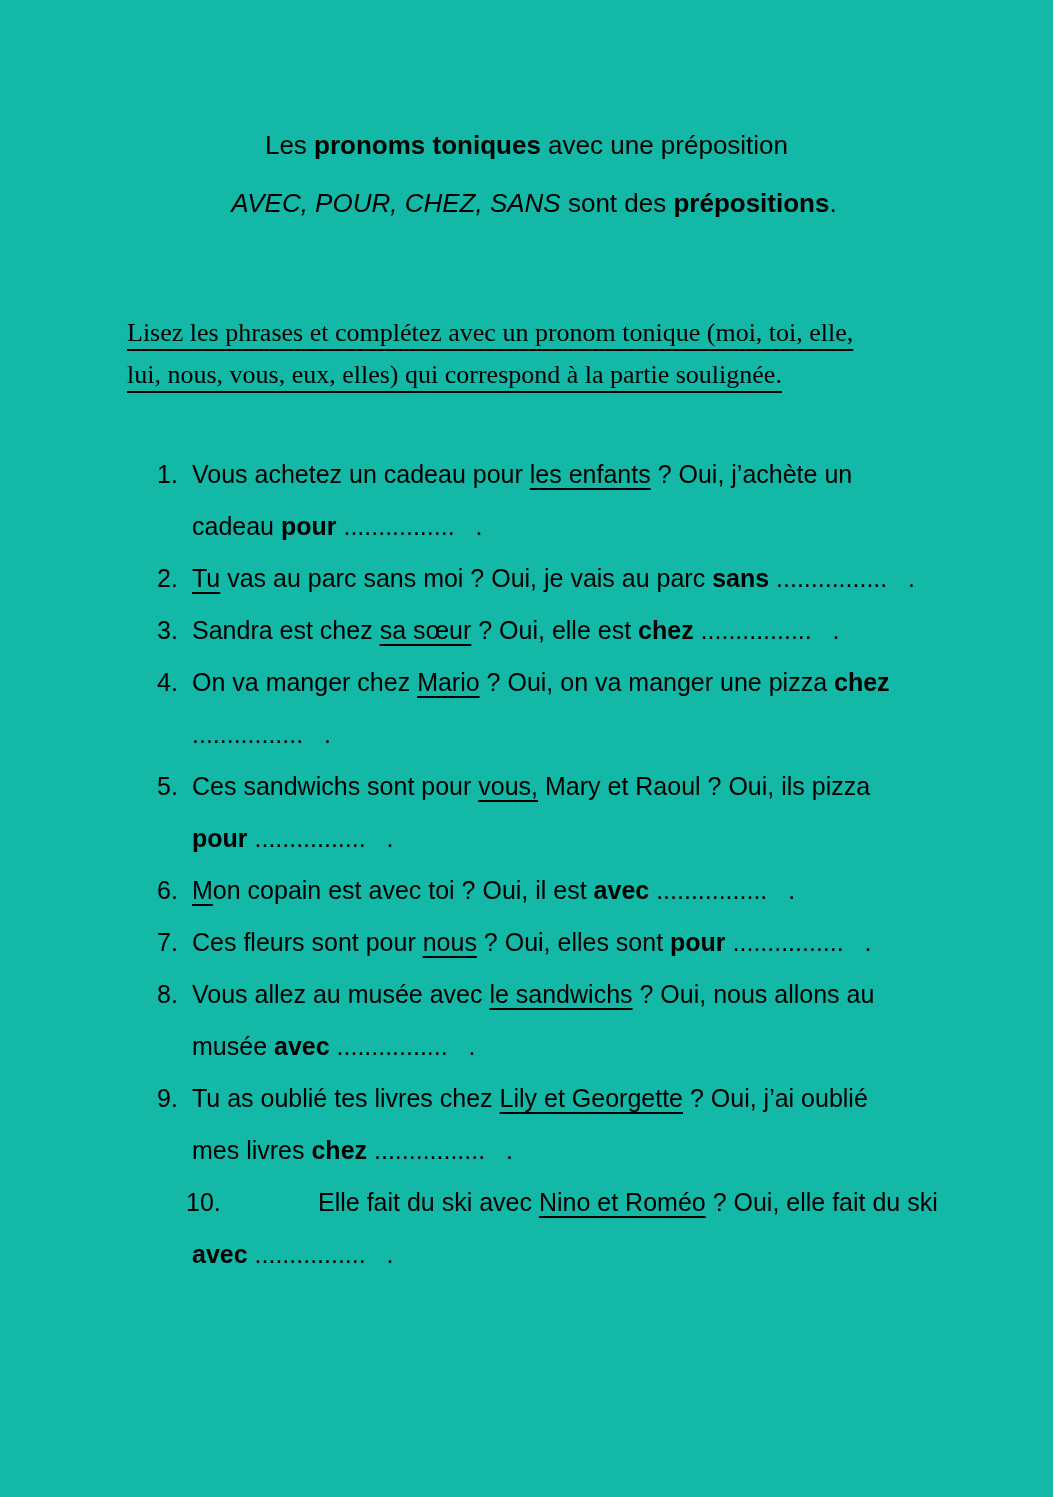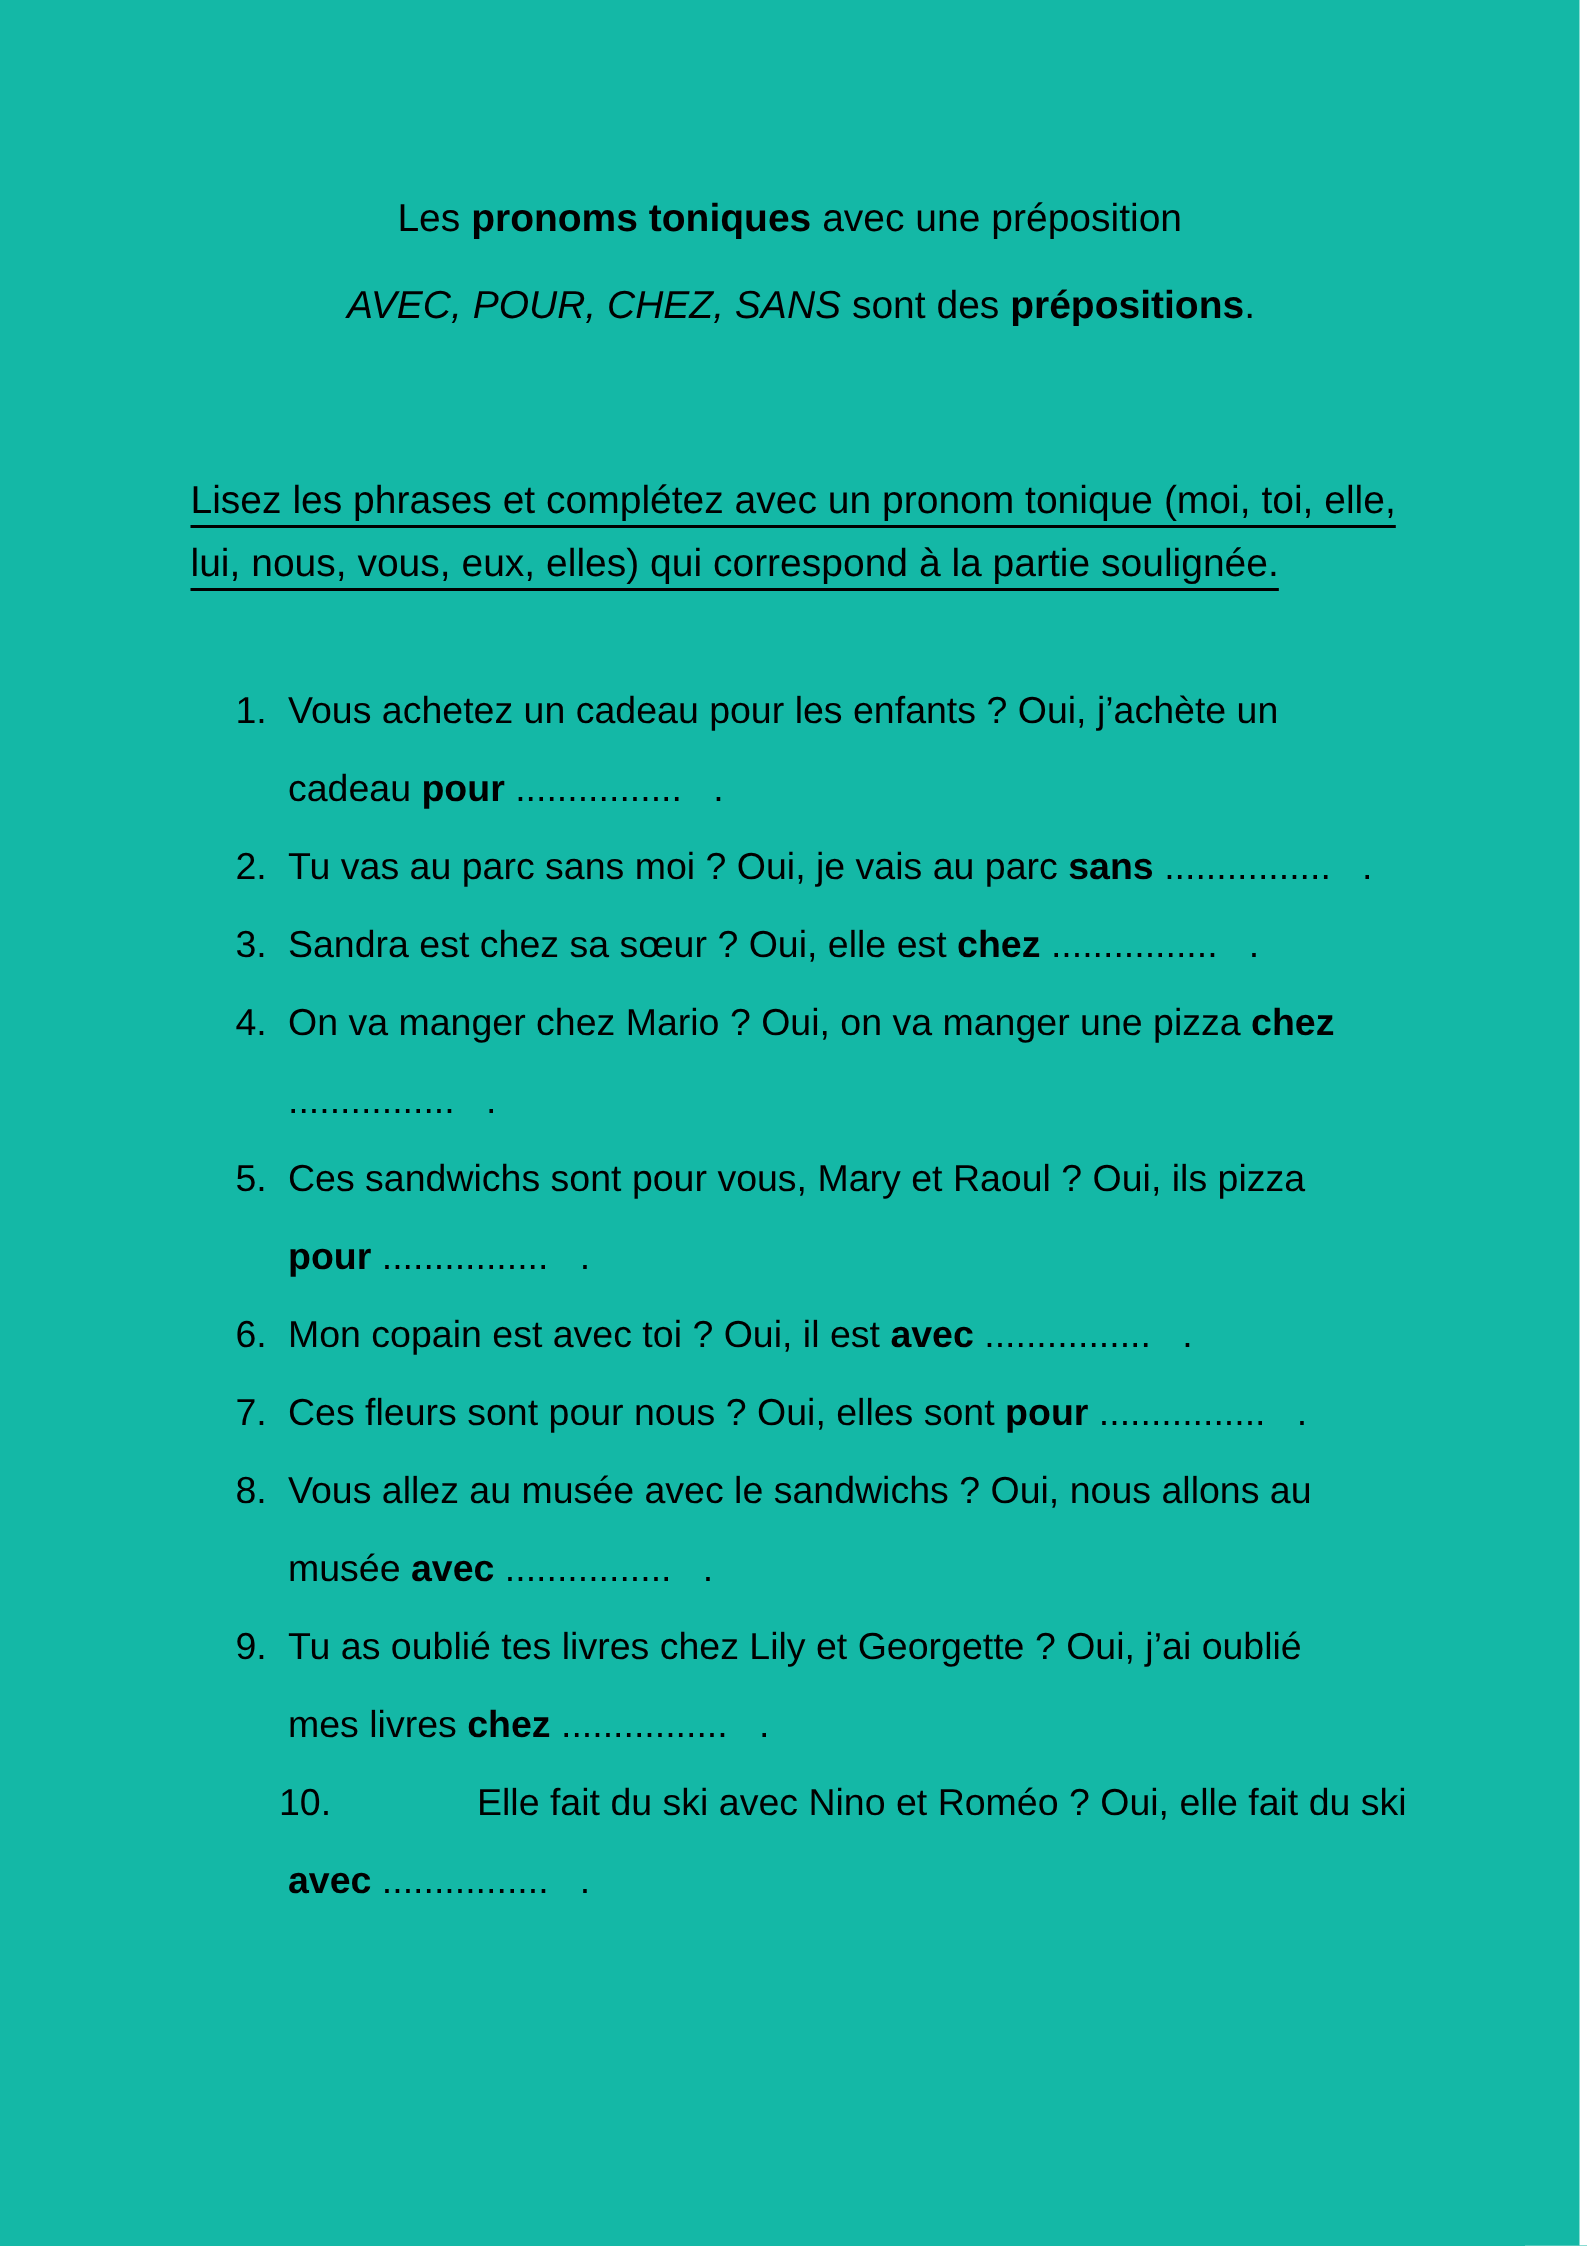--- a/index.html
+++ b/index.html
@@ -25,27 +25,29 @@
   .subtitle{
     margin-top:28px;
     text-align:center;
     font-size:26px;
     line-height:30px;
     padding-left:15px;
   }
   .b{font-weight:bold;}
   .i{font-style:italic;}
   .u{
+    text-decoration:underline;
     text-decoration-thickness:2px;
     text-underline-offset:5px;
   }
   .instruction{
     margin:94px 0 0 127px;
     font-size:26px;
     line-height:42px;
+    font-family:Liberation Serif, serif;
   }
   .instruction .iline{
     white-space:nowrap;
     text-decoration:underline;
     text-decoration-thickness:2px;
     text-underline-offset:8px;
   }
   .list{
     margin:52px 0 0 157px;
     font-size:25px;

